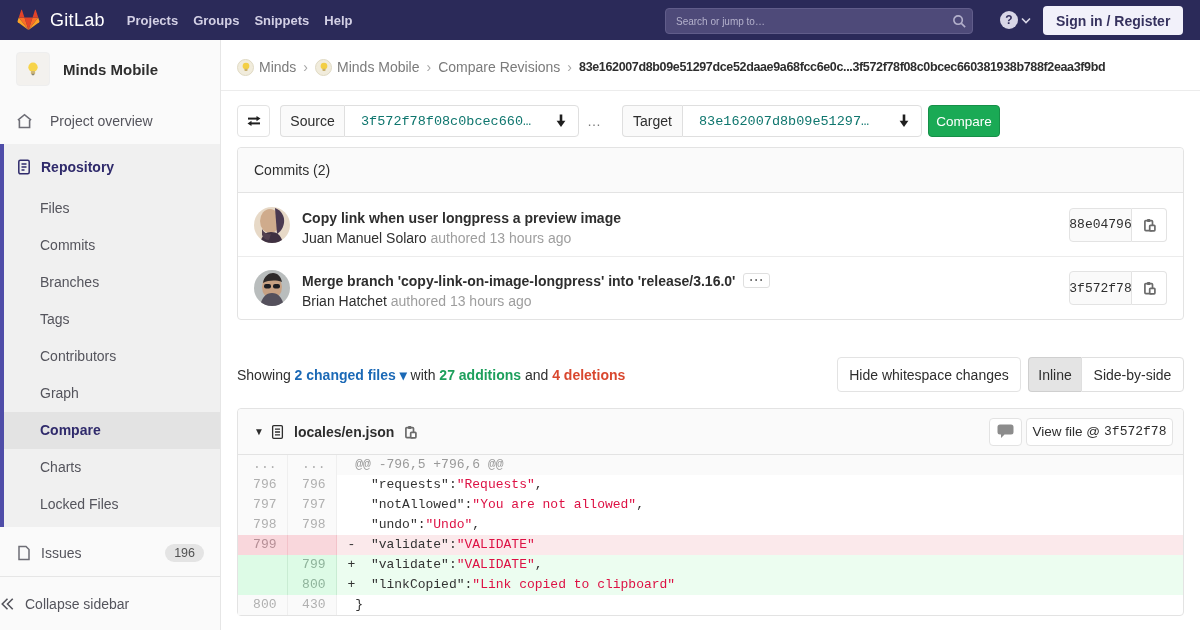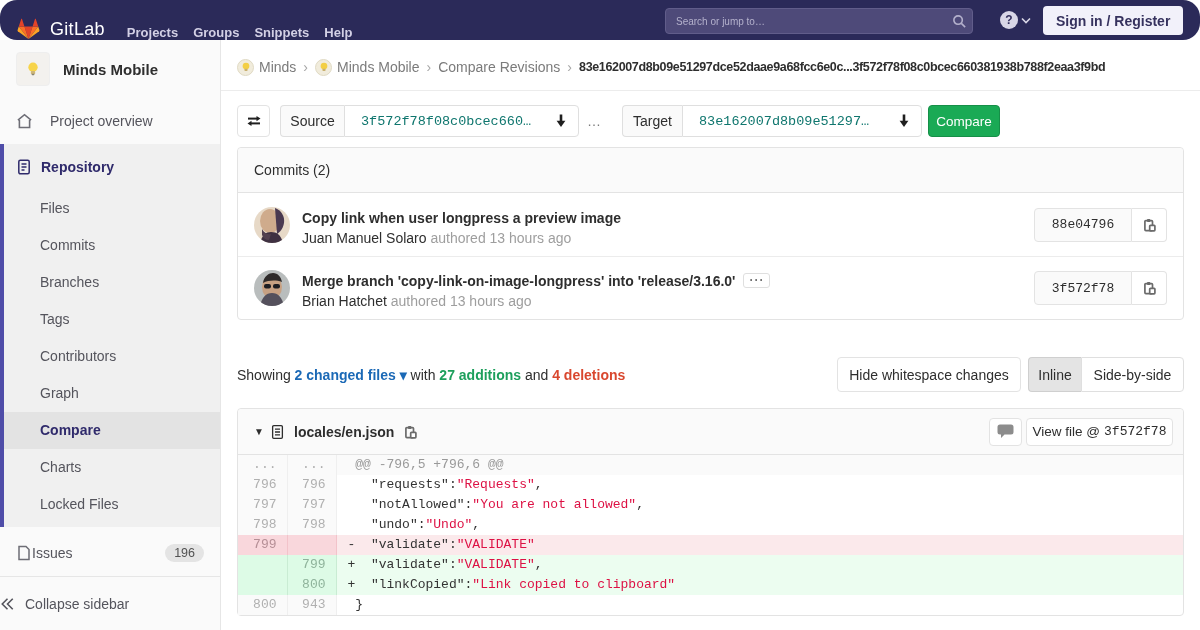--- a/index.html
+++ b/index.html
@@ -2,21 +2,21 @@
 <html><head>
 <meta charset="utf-8">
 <style>
 * { margin:0; padding:0; box-sizing:border-box; }
 html,body { width:1200px; height:630px; overflow:hidden; background:#fff;
   font-family:"Liberation Sans", sans-serif; font-size:14px; color:#2e2e2e; }
 .mono { font-family:"Liberation Mono", monospace; }
 
 
 .navbar { position:absolute; top:0; left:0; width:1200px; height:40px;
-  background:#2b2a59; display:flex; align-items:flex-end; z-index:10;border-radius:17px; }
+  background:#2b2a59; display:flex; align-items:center; z-index:10; }
 .logo-wrap { display:flex; align-items:center; margin-left:17px; }
 .gl-title { color:#fff; font-size:18px; font-weight:400; margin-left:10px; letter-spacing:.3px; }
 .navlinks { display:flex; margin-left:22px; }
 .navlinks a { color:#d3d0e5; font-weight:700; font-size:13px; margin-right:15px; text-decoration:none; }
 .searchbox { position:absolute; left:665px; top:8px; width:308px; height:26px;
   background:#4e4a79; border:1px solid #615d8a; border-radius:4px;
   display:flex; align-items:center; padding:0 5px 0 10px; }
 .searchbox .ph { color:#b4b1cc; font-size:10px; flex:1; }
 .signin { position:absolute; left:1043px; top:6px; height:29px; background:#f2f1fa; border-radius:4px;
   display:flex; align-items:center; padding:0 13px; font-weight:700; font-size:14px; color:#36325e; }
@@ -31,21 +31,21 @@
 .sb-item { display:flex; align-items:center; height:44px; padding-left:16px; color:#54545c;gap:8px; }
 .sb-item .txt { margin-left:9px; }
 .repo-sec { position:relative; background:#f0f0f0; }
 .repo-sec::before { content:""; position:absolute; left:0; top:0; bottom:0; width:4px; background:#4f4da8; }
 .repo-head { display:flex; align-items:center; height:46px; padding-left:16px; }
 .repo-head .txt { margin-left:9px; font-weight:700; color:#2f2a6b; }
 .sub { list-style:none; padding-bottom:4px; }
 .sub li { height:37px; line-height:37px; padding-left:40px; color:#54545c; }
 .sub li.active { background:#e3e3e3; font-weight:700; color:#2f2a6b; }
 .issues-row { display:flex; align-items:center; height:52px; padding:0 16px; color:#54545c; }
-.issues-row .txt { flex:1; }
+.issues-row .txt { margin-left:9px; flex:1; }
 .badge { background:#e4e4e4; color:#525252; border-radius:9px; padding:2px 9px; font-size:12.5px; }
 .collapse { position:absolute; bottom:0; left:0; width:220px; height:54px; border-top:1px solid #e6e6e6;
   display:flex; align-items:center; padding-left:0; color:#54545c; }
 .collapse .txt { margin-left:10px; }
 
 
 .content { position:absolute; top:44px; left:221px; width:979px; height:590px; background:#fff; }
 .crumbs { display:flex; align-items:center; height:47px; border-bottom:1px solid #ececec;
   padding:0 16px; color:#7b7b7b; font-size:14px; }
 .crumbs .sep { margin:0 7px; color:#a7a7a7; }
@@ -78,21 +78,21 @@
 .cav { width:36px; height:36px; border-radius:50%; flex:none; overflow:hidden; }
 .cmeta { margin-left:12px; flex:1; min-width:0; padding-top:7px; }
 .ctitle { font-weight:700; color:#2e2e2e; line-height:20px; }
 .cauthor { color:#2e2e2e; line-height:21px; }
 .cauthor .gray { color:#9e9e9e; }
 .ellip { display:inline-block; border:1px solid #dfdfdf; border-radius:3px; background:#fff;
   padding:0 5px; margin-left:8px; color:#707070; font-weight:700; font-size:12px; line-height:13px;
   vertical-align:2px; letter-spacing:1px; }
 .hashgrp { display:flex; height:34px; flex:none; }
 .hashgrp .h { border:1px solid #e3e3e3; border-radius:4px 0 0 4px; background:#fafafa; display:flex;
-  align-items:center; justify-content:center; width:98px; font-family:"Liberation Mono", monospace; font-size:13px; color:#2e2e2e; }
+  align-items:center; justify-content:center; width:63px; font-family:"Liberation Mono", monospace; font-size:13px; color:#2e2e2e; }
 .hashgrp .c { border:1px solid #e3e3e3; border-left:none; border-radius:0 4px 4px 0; background:#fff;
   width:35px; display:flex; align-items:center; justify-content:center; }
 
 
 .showrow { display:flex; align-items:center; margin:37px 16px 0 16px; height:35px; }
 .showrow .txt { flex:1; color:#2e2e2e; }
 .lnk { color:#1b69b6; font-weight:700; }
 .adds { color:#1d9f5c; font-weight:700; }
 .dels { color:#d9472e; font-weight:700; }
 .wsbtn { height:35px; width:184px; font-size:14px; color:#2e2e2e; margin-right:7px; }
@@ -387,19 +387,19 @@
             <td class="ln">799</td>
             <td class="code-td">+  "validate":<span class="s2">"VALIDATE"</span>,</td>
           </tr>
       <tr class="add">
             <td class="ln"></td>
             <td class="ln">800</td>
             <td class="code-td">+  "linkCopied":<span class="s2">"Link copied to clipboard"</span></td>
           </tr>
       <tr>
             <td class="ln">800</td>
-            <td class="ln">943</td>
+            <td class="ln">430</td>
             <td class="code-td"> }</td>
           </tr>
     </tbody>
       </table>
   </div>
 </div>
 
 </body></html>

